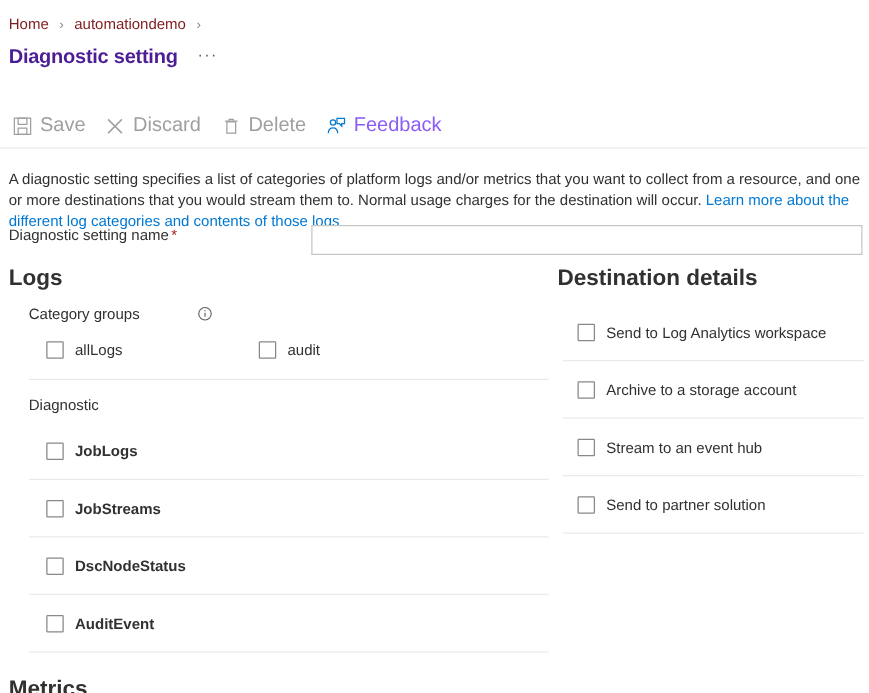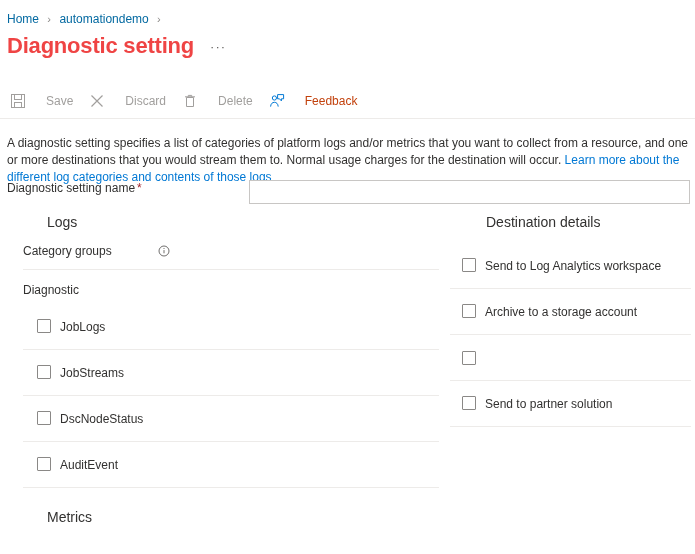--- a/index.html
+++ b/index.html
@@ -21,41 +21,41 @@
   
   .breadcrumb {
     position: absolute;
     left: 7px;
     top: 11px;
     font-size: 12px;
     line-height: 16px;
     white-space: nowrap;
   }
   .breadcrumb .crumb {
-    color: #0369a1;
+    color: #7f1d1d;
     cursor: pointer;
   }
   .breadcrumb .sep {
     color: #8a8886;
     margin: 0 5px;
     font-size: 11px;
   }
 
   
   .title-row {
     position: absolute;
     left: 7px;
     top: 33px;
     display: flex;
     align-items: baseline;
   }
   .page-title {
-    font-size: 22px;
+    font-size: 16px;
     font-weight: 600;
-    color: #ef4444;
+    color: #4c1d95;
     letter-spacing: -0.2px;
     line-height: 26px;
   }
   .title-ellipsis {
     margin-left: 16px;
     color: #605e5c;
     font-size: 13px;
     letter-spacing: 1px;
     cursor: pointer;
     position: relative;
@@ -73,27 +73,27 @@
   }
   .cmd {
     display: flex;
     align-items: center;
     height: 24px;
     margin-right: 16px;
     cursor: default;
     white-space: nowrap;
   }
   .cmd .cmd-label {
-    font-size: 12px;
-    margin-left: 20px;
+    font-size: 16px;
+    margin-left: 6px;
     line-height: 16px;
   }
   .cmd.disabled .cmd-label { color: #a19f9d; }
   .cmd.enabled { cursor: pointer; }
-  .cmd.enabled .cmd-label { color: #c2410c; }
+  .cmd.enabled .cmd-label { color: #8b5cf6; }
   .cmd .ico {
     width: 16px;
     height: 16px;
     display: inline-flex;
     align-items: center;
     justify-content: center;
     flex: 0 0 16px;
   }
   .cmd .ico svg { display: block; }
 
@@ -160,26 +160,25 @@
     width: 432px;
   }
   .col-right {
     position: absolute;
     left: 446px;
     top: 213px;
     width: 245px;
   }
 
   .section-head {
-    font-size: 14px;
-    font-weight: 400;
+    font-size: 18px;
+    font-weight: 700;
     color: #323130;
     line-height: 18px;
     margin-bottom: 12px;
-    margin-left: 40px;
   }
   .sub-head {
     font-size: 12px;
     color: #323130;
     line-height: 16px;
     margin-left: 16px;
     margin-bottom: 8px;
     display: flex;
     align-items: center;
     gap: 40px;
@@ -190,20 +189,21 @@
     height: 12px;
     display: inline-flex;
     align-items: center;
     justify-content: center;
     cursor: pointer;
   }
 
   
   .cb {
     display: inline-flex;
+    align-items: center;
     cursor: pointer;
   }
   .cb .box {
     width: 14px;
     height: 14px;
     border: 1px solid #8a8886;
     background: #ffffff;
     border-radius: 1px;
     flex: 0 0 14px;
   }
@@ -229,20 +229,21 @@
     background: #edebe9;
     margin-left: 16px;
     margin-right: 0;
   }
 
   .cat-row {
     height: 45px;
     display: flex;
     align-items: center;
     margin-left: 30px;
+    font-weight: bold;
   }
   .cat-label { margin-bottom: 6px; }
 
   .dest-row {
     height: 45px;
     display: flex;
     align-items: center;
     margin-left: 16px;
   }
   .dest-divider {
@@ -334,20 +335,30 @@
     <span>Category groups</span>
     <span class="info-icon">
       <svg width="12" height="12" viewBox="0 0 12 12" fill="none">
         <circle cx="6" cy="6" r="5" stroke="#605e5c" stroke-width="0.9"></circle>
         <path d="M6 5.1 v3.2" stroke="#605e5c" stroke-width="0.9"></path>
         <circle cx="6" cy="3.5" r="0.55" fill="#605e5c"></circle>
       </svg>
     </span>
   </div>
 
+  <div class="groups-row">
+    <label class="cb">
+      <span class="box"></span>
+      <span class="cb-label">allLogs</span>
+    </label>
+    <label class="cb">
+      <span class="box"></span>
+      <span class="cb-label">audit</span>
+    </label>
+  </div>
 
   <div class="divider" style="margin-top:10px;"></div>
 
   <div class="sub-head cat-label" style="margin-top:12px;">
     <span>Diagnostic</span>
   </div>
 
   <div class="cat-row">
     <label class="cb">
       <span class="box"></span>
@@ -403,20 +414,21 @@
     <label class="cb">
       <span class="box"></span>
       <span class="cb-label">Archive to a storage account</span>
     </label>
   </div>
   <div class="dest-divider"></div>
 
   <div class="dest-row">
     <label class="cb">
       <span class="box"></span>
+      <span class="cb-label">Stream to an event hub</span>
     </label>
   </div>
   <div class="dest-divider"></div>
 
   <div class="dest-row">
     <label class="cb">
       <span class="box"></span>
       <span class="cb-label">Send to partner solution</span>
     </label>
   </div>

